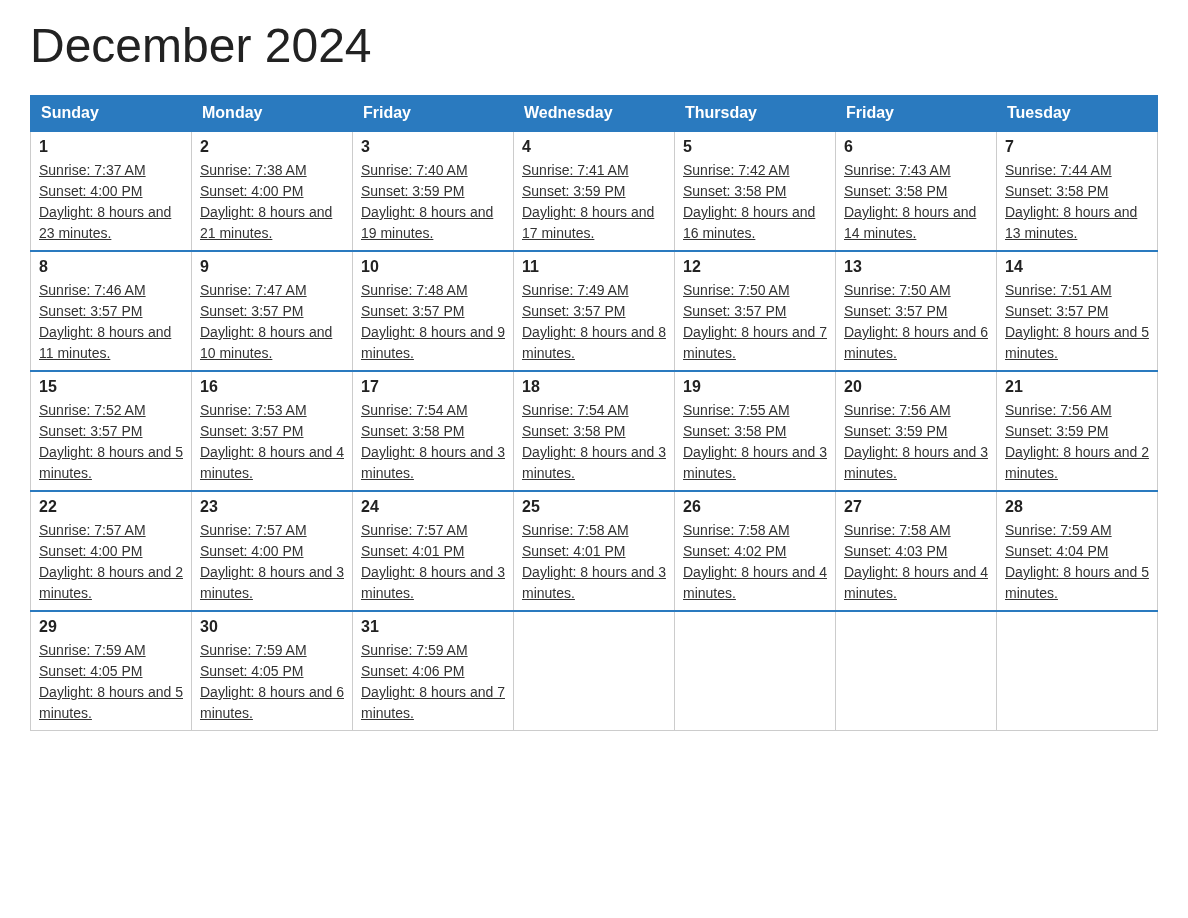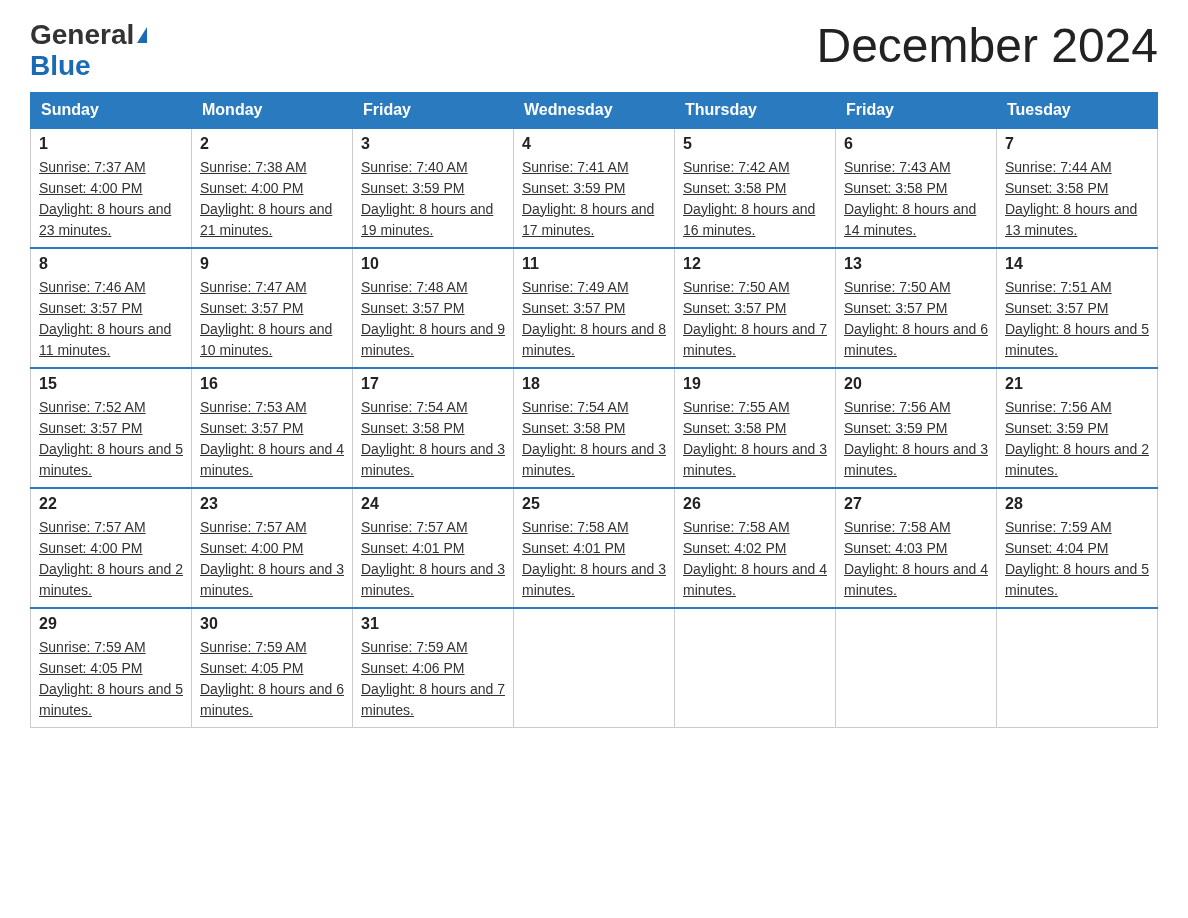--- a/index.html
+++ b/index.html
@@ -48,21 +48,21 @@
       line-height: 1.1;
     }
     .location {
       font-size: 20px;
       color: #555;
       margin-top: 4px;
     }
     .calendar {
       width: 100%;
       border-collapse: collapse;
-      margin-top: 10px;
+      margin-top: 22px;
     }
     .calendar th {
       background: #2a7abf;
       color: #fff;
       font-size: 16px;
       font-weight: bold;
       padding: 8px 10px;
       text-align: left;
       border: 1px solid #2a7abf;
     }
@@ -95,27 +95,20 @@
       border-top: 2px solid #2a7abf;
     }
     .empty-cell {
       background: #fff;
     }
   </style>
 </head>
 <body>
 
 <div class="header">
-  <div class="logo">
-    <div class="logo-line1">
-      <span class="logo-general">General</span>
-      <span class="logo-triangle"></span>
-    </div>
-    <span class="logo-blue">Blue</span>
-  </div>
   <div class="title-block">
     <div class="month-title">December 2024</div>
   </div>
 </div>
 
 <table class="calendar">
   <thead>
     <tr>
     <th>Sunday</th>
         <th>Monday</th>

